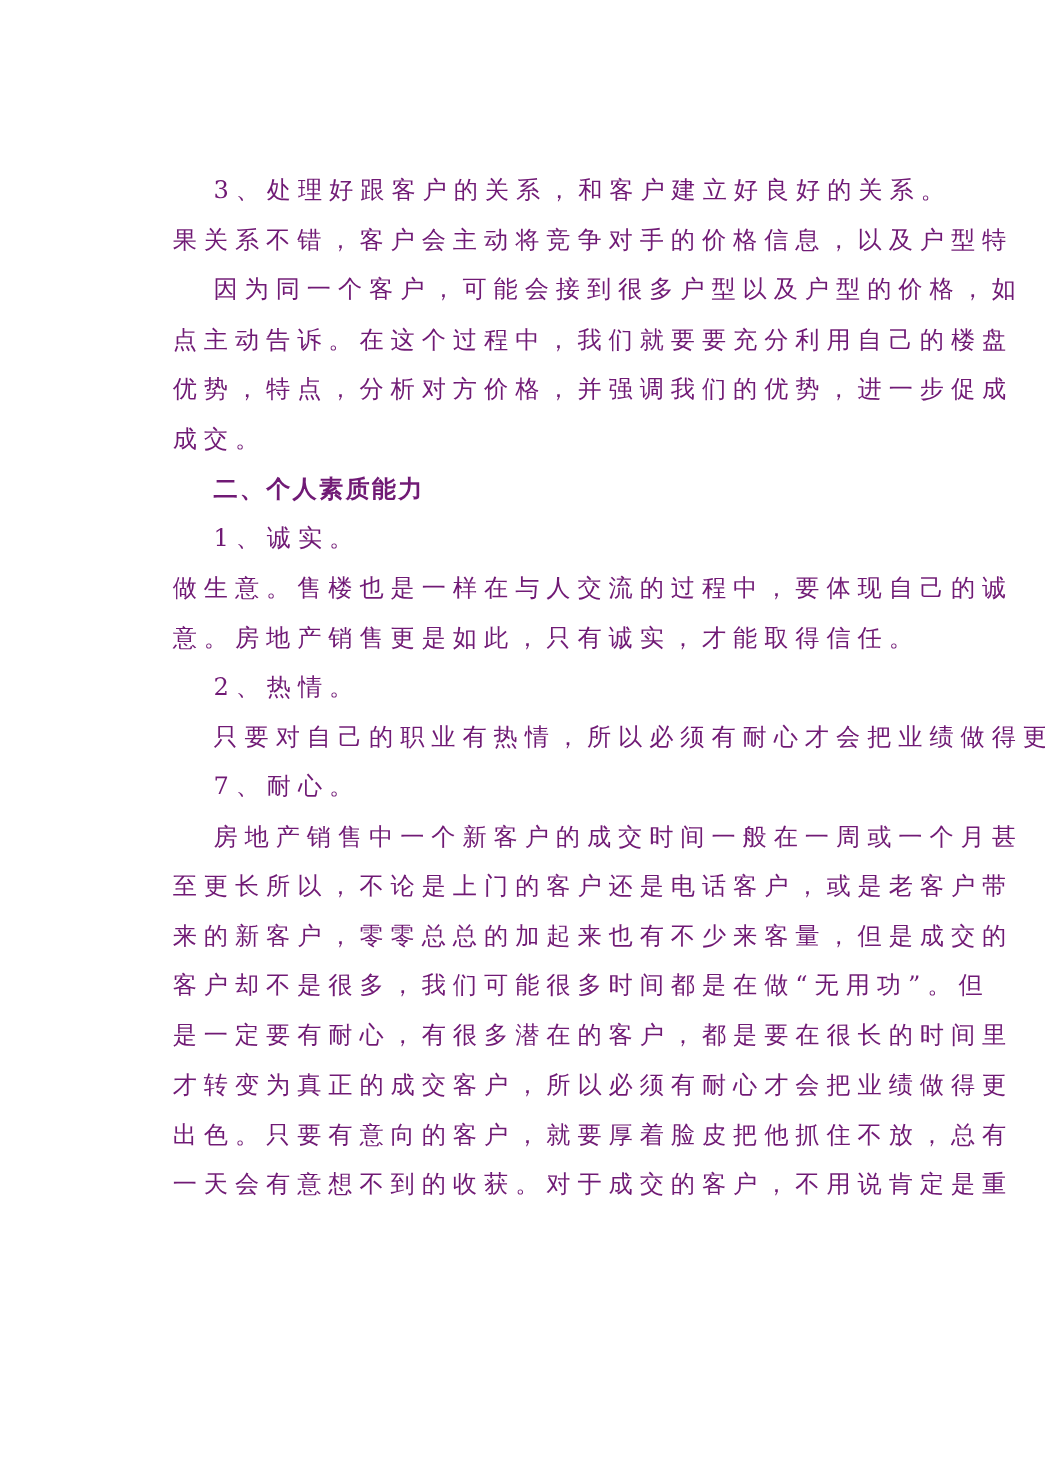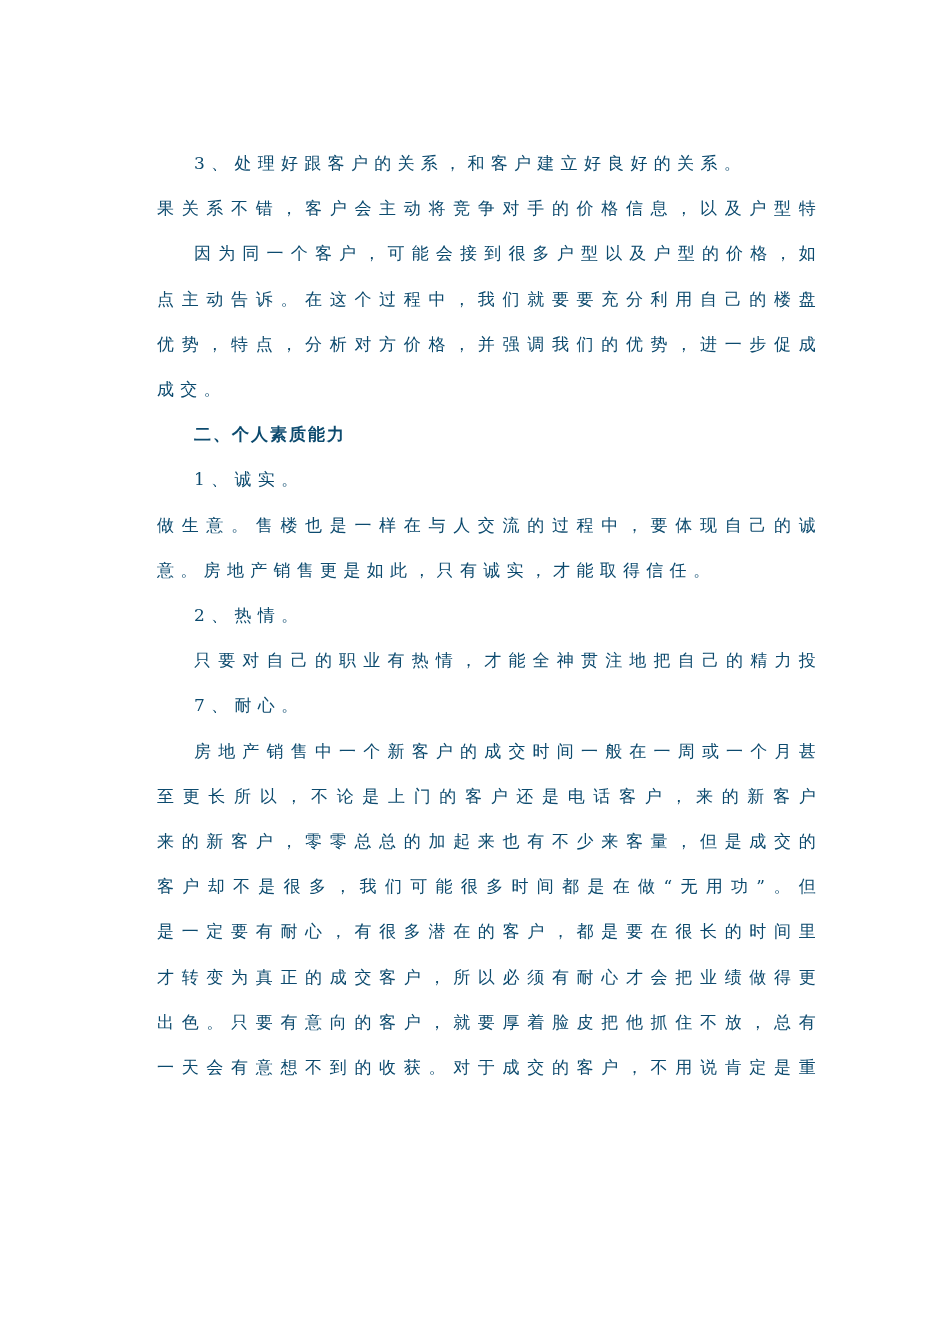--- a/index.html
+++ b/index.html
@@ -1,20 +1,20 @@
 <!DOCTYPE html>
 <html><head>
 <meta charset="utf-8">
 <style>
   html, body { margin: 0; padding: 0; background: #ffffff; }
   body { width: 950px; height: 1344px; position: relative; overflow: hidden; }
   .page {
-    position: absolute; left: 120px; top: 141px; width: 702px;
+    position: absolute; left: 120px; top: 151px; width: 702px;
     font-family: "DejaVu Serif", "Liberation Serif", serif;
-    font-size: 17px; color: #0c4a6e;
+    font-size: 22px; color: #701a75;
   }
   .para {
     margin: 0; line-height: 45.2px; text-align: justify; text-align-last: left;
     text-indent: 37px; letter-spacing: 6.3px; white-space: normal;
   }
   .para.heading { font-weight: bold; font-family: Liberation Serif, serif; letter-spacing: 2px; }
   .line { display: block; white-space: nowrap; text-align-last: justify; text-align: justify; }
   .line.last { text-align-last: left; }
   .line.indent { padding-left: 37px; }
 </style>
@@ -39,28 +39,28 @@
     <span class="line last indent">1、诚实。</span>
   </div>
   <div class="para">
     <span class="line">做生意。售楼也是一样在与人交流的过程中，要体现自己的诚</span>
     <span class="line last">意。房地产销售更是如此，只有诚实，才能取得信任。</span>
   </div>
   <div class="para">
     <span class="line last indent">2、热情。</span>
   </div>
   <div class="para">
-    <span class="line indent">只要对自己的职业有热情，才能全神贯注地把自己的精力投</span>
+    <span class="line indent">只要对自己的职业有热情，所以必须有耐心才会把业绩做得更</span>
   </div>
   <div class="para">
     <span class="line last indent">7、耐心。</span>
   </div>
   <div class="para">
     <span class="line indent">房地产销售中一个新客户的成交时间一般在一周或一个月甚</span>
-    <span class="line">至更长所以，不论是上门的客户还是电话客户，来的新客户</span>
+    <span class="line">至更长所以，不论是上门的客户还是电话客户，或是老客户带</span>
     <span class="line">来的新客户，零零总总的加起来也有不少来客量，但是成交的</span>
     <span class="line">客户却不是很多，我们可能很多时间都是在做“无用功”。但</span>
     <span class="line">是一定要有耐心，有很多潜在的客户，都是要在很长的时间里</span>
     <span class="line">才转变为真正的成交客户，所以必须有耐心才会把业绩做得更</span>
     <span class="line">出色。只要有意向的客户，就要厚着脸皮把他抓住不放，总有</span>
     <span class="line">一天会有意想不到的收获。对于成交的客户，不用说肯定是重</span>
   </div>
 </div>
 
 </body></html>

